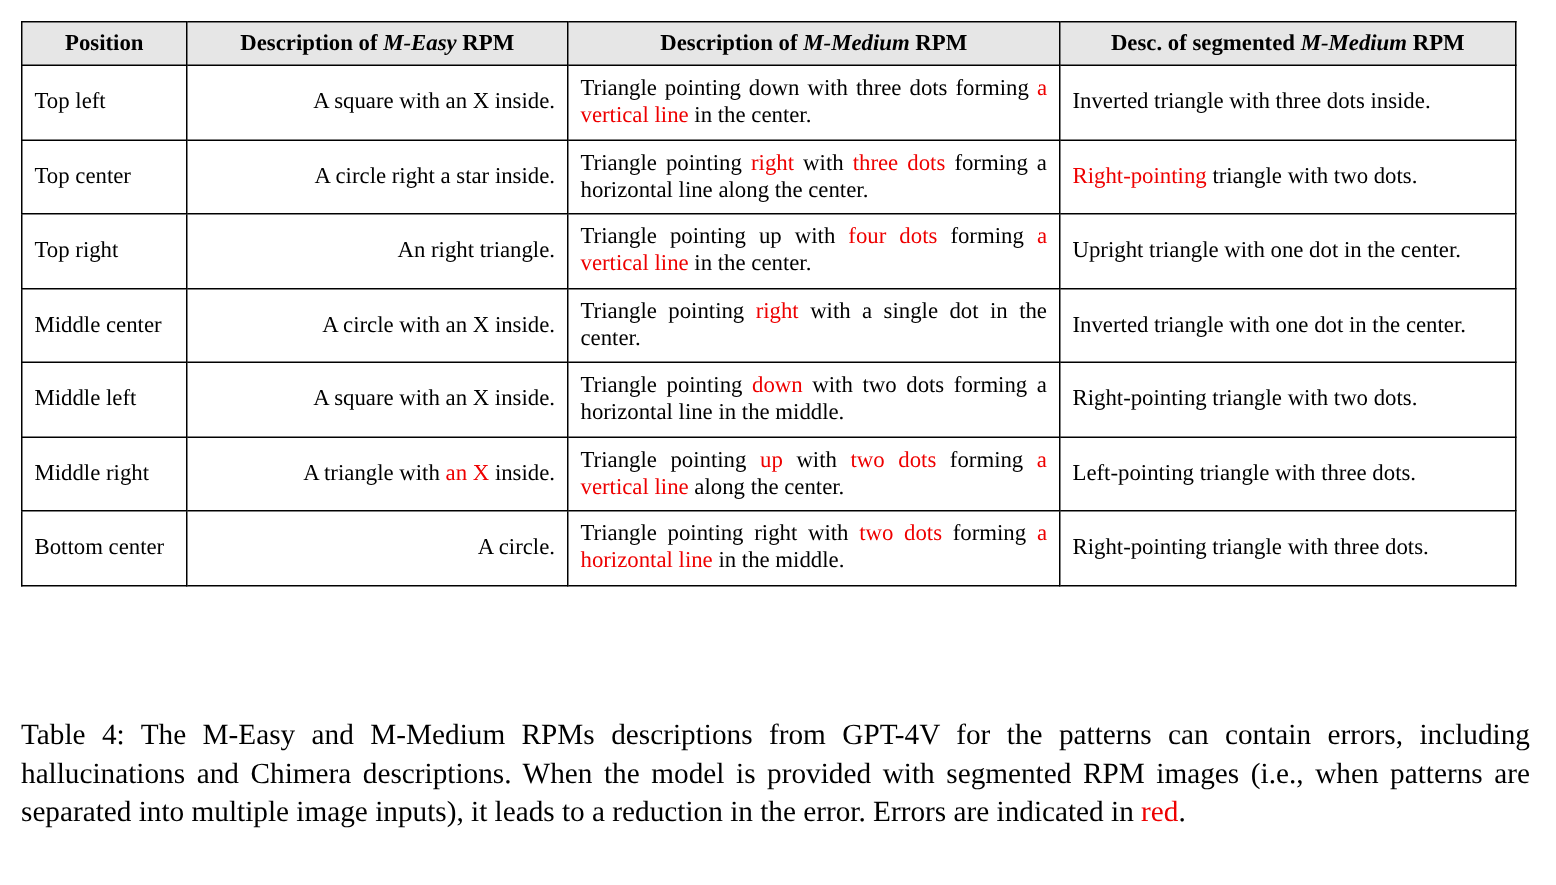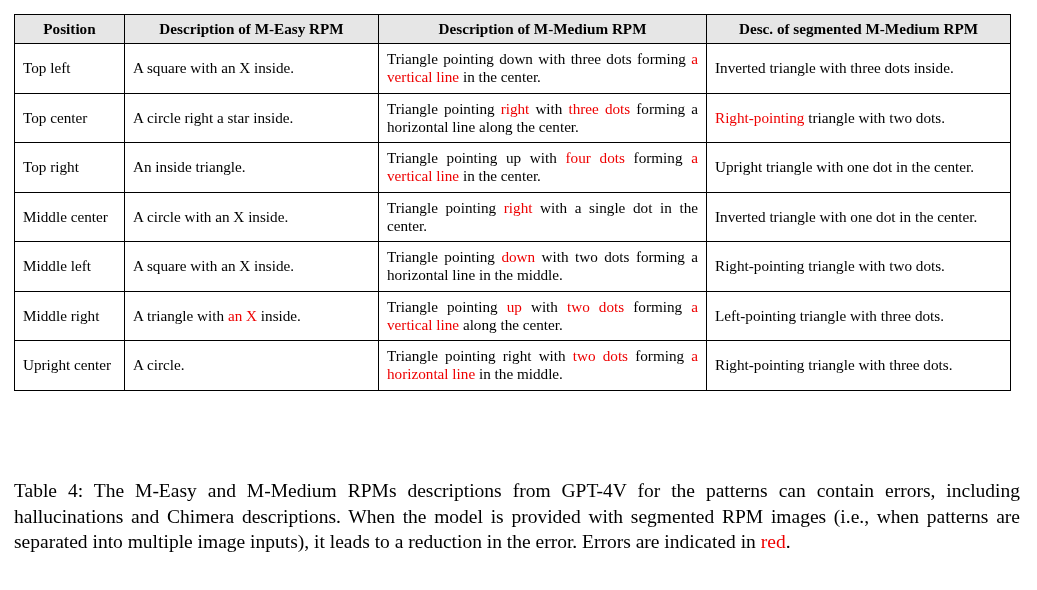--- a/index.html
+++ b/index.html
@@ -46,36 +46,37 @@
   }
   table.rpm thead th {
     background: #e6e6e6;
     font-weight: bold;
     text-align: center;
     padding-top: 5px;
     padding-bottom: 5px;
     white-space: nowrap;
   }
   table.rpm thead th .it {
+    font-style: italic;
   }
   td.pos {
     text-align: left;
     padding-left: 10px;
     font-size: 15.2px;
     margin-left: 36px;
   }
   td.desc {
     text-align: justify;
     text-justify: inter-word;
     hyphens: manual;
     padding-left: 9px;
     padding-right: 9px;
   }
   td.desc.nojust {
-    text-align: left;
+    text-align: right;
   }
   .err {
     color: #ee0000;
   }
   .caption {
     position: absolute;
     left: 14px;
     top: 478px;
     width: 1006px;
     font-size: 19.5px;
@@ -115,21 +116,21 @@
             <td class="desc">Inverted triangle with three dots inside.</td>
           </tr>
           <tr>
             <td class="pos">Top center</td>
             <td class="desc nojust">A circle right a star inside.</td>
             <td class="desc">Triangle pointing <span class="err">right</span> with <span class="err">three dots</span> forming a horizontal line along the center.</td>
             <td class="desc"><span class="err">Right-pointing</span> triangle with two dots.</td>
           </tr>
           <tr>
             <td class="pos">Top right</td>
-            <td class="desc nojust">An inside triangle.</td>
+            <td class="desc nojust">An right triangle.</td>
             <td class="desc">Triangle pointing up with <span class="err">four dots</span> form­ing <span class="err">a vertical line</span> in the center.</td>
             <td class="desc">Upright triangle with one dot in the center.</td>
           </tr>
           <tr>
             <td class="pos">Middle center</td>
             <td class="desc nojust">A circle with an X inside.</td>
             <td class="desc">Triangle pointing <span class="err">right</span> with a single dot in the center.</td>
             <td class="desc">Inverted triangle with one dot in the center.</td>
           </tr>
           <tr>
@@ -138,21 +139,21 @@
             <td class="desc">Triangle pointing <span class="err">down</span> with two dots forming a horizontal line in the middle.</td>
             <td class="desc">Right-pointing triangle with two dots.</td>
           </tr>
           <tr>
             <td class="pos">Middle right</td>
             <td class="desc nojust">A triangle with <span class="err">an X</span> inside.</td>
             <td class="desc">Triangle pointing <span class="err">up</span> with <span class="err">two dots</span> forming <span class="err">a vertical line</span> along the center.</td>
             <td class="desc">Left-pointing triangle with three dots.</td>
           </tr>
           <tr>
-            <td class="pos">Upright center</td>
+            <td class="pos">Bottom center</td>
             <td class="desc nojust">A circle.</td>
             <td class="desc">Triangle pointing right with <span class="err">two dots</span> form­ing <span class="err">a horizontal line</span> in the middle.</td>
             <td class="desc">Right-pointing triangle with three dots.</td>
           </tr>
         </tbody>
     </table>
   </div>
 
   <div class="caption">
     <span class="lbl">Table 4:</span><span id="caption-text"> The M-Easy and M-Medium RPMs descriptions from GPT-4V for the patterns can con­tain errors, including hallucinations and Chimera descriptions. When the model is provided with segmented RPM images (i.e., when patterns are separated into multiple image inputs), it leads to a reduction in the error. Errors are indicated in <span class="err">red</span>.</span>

